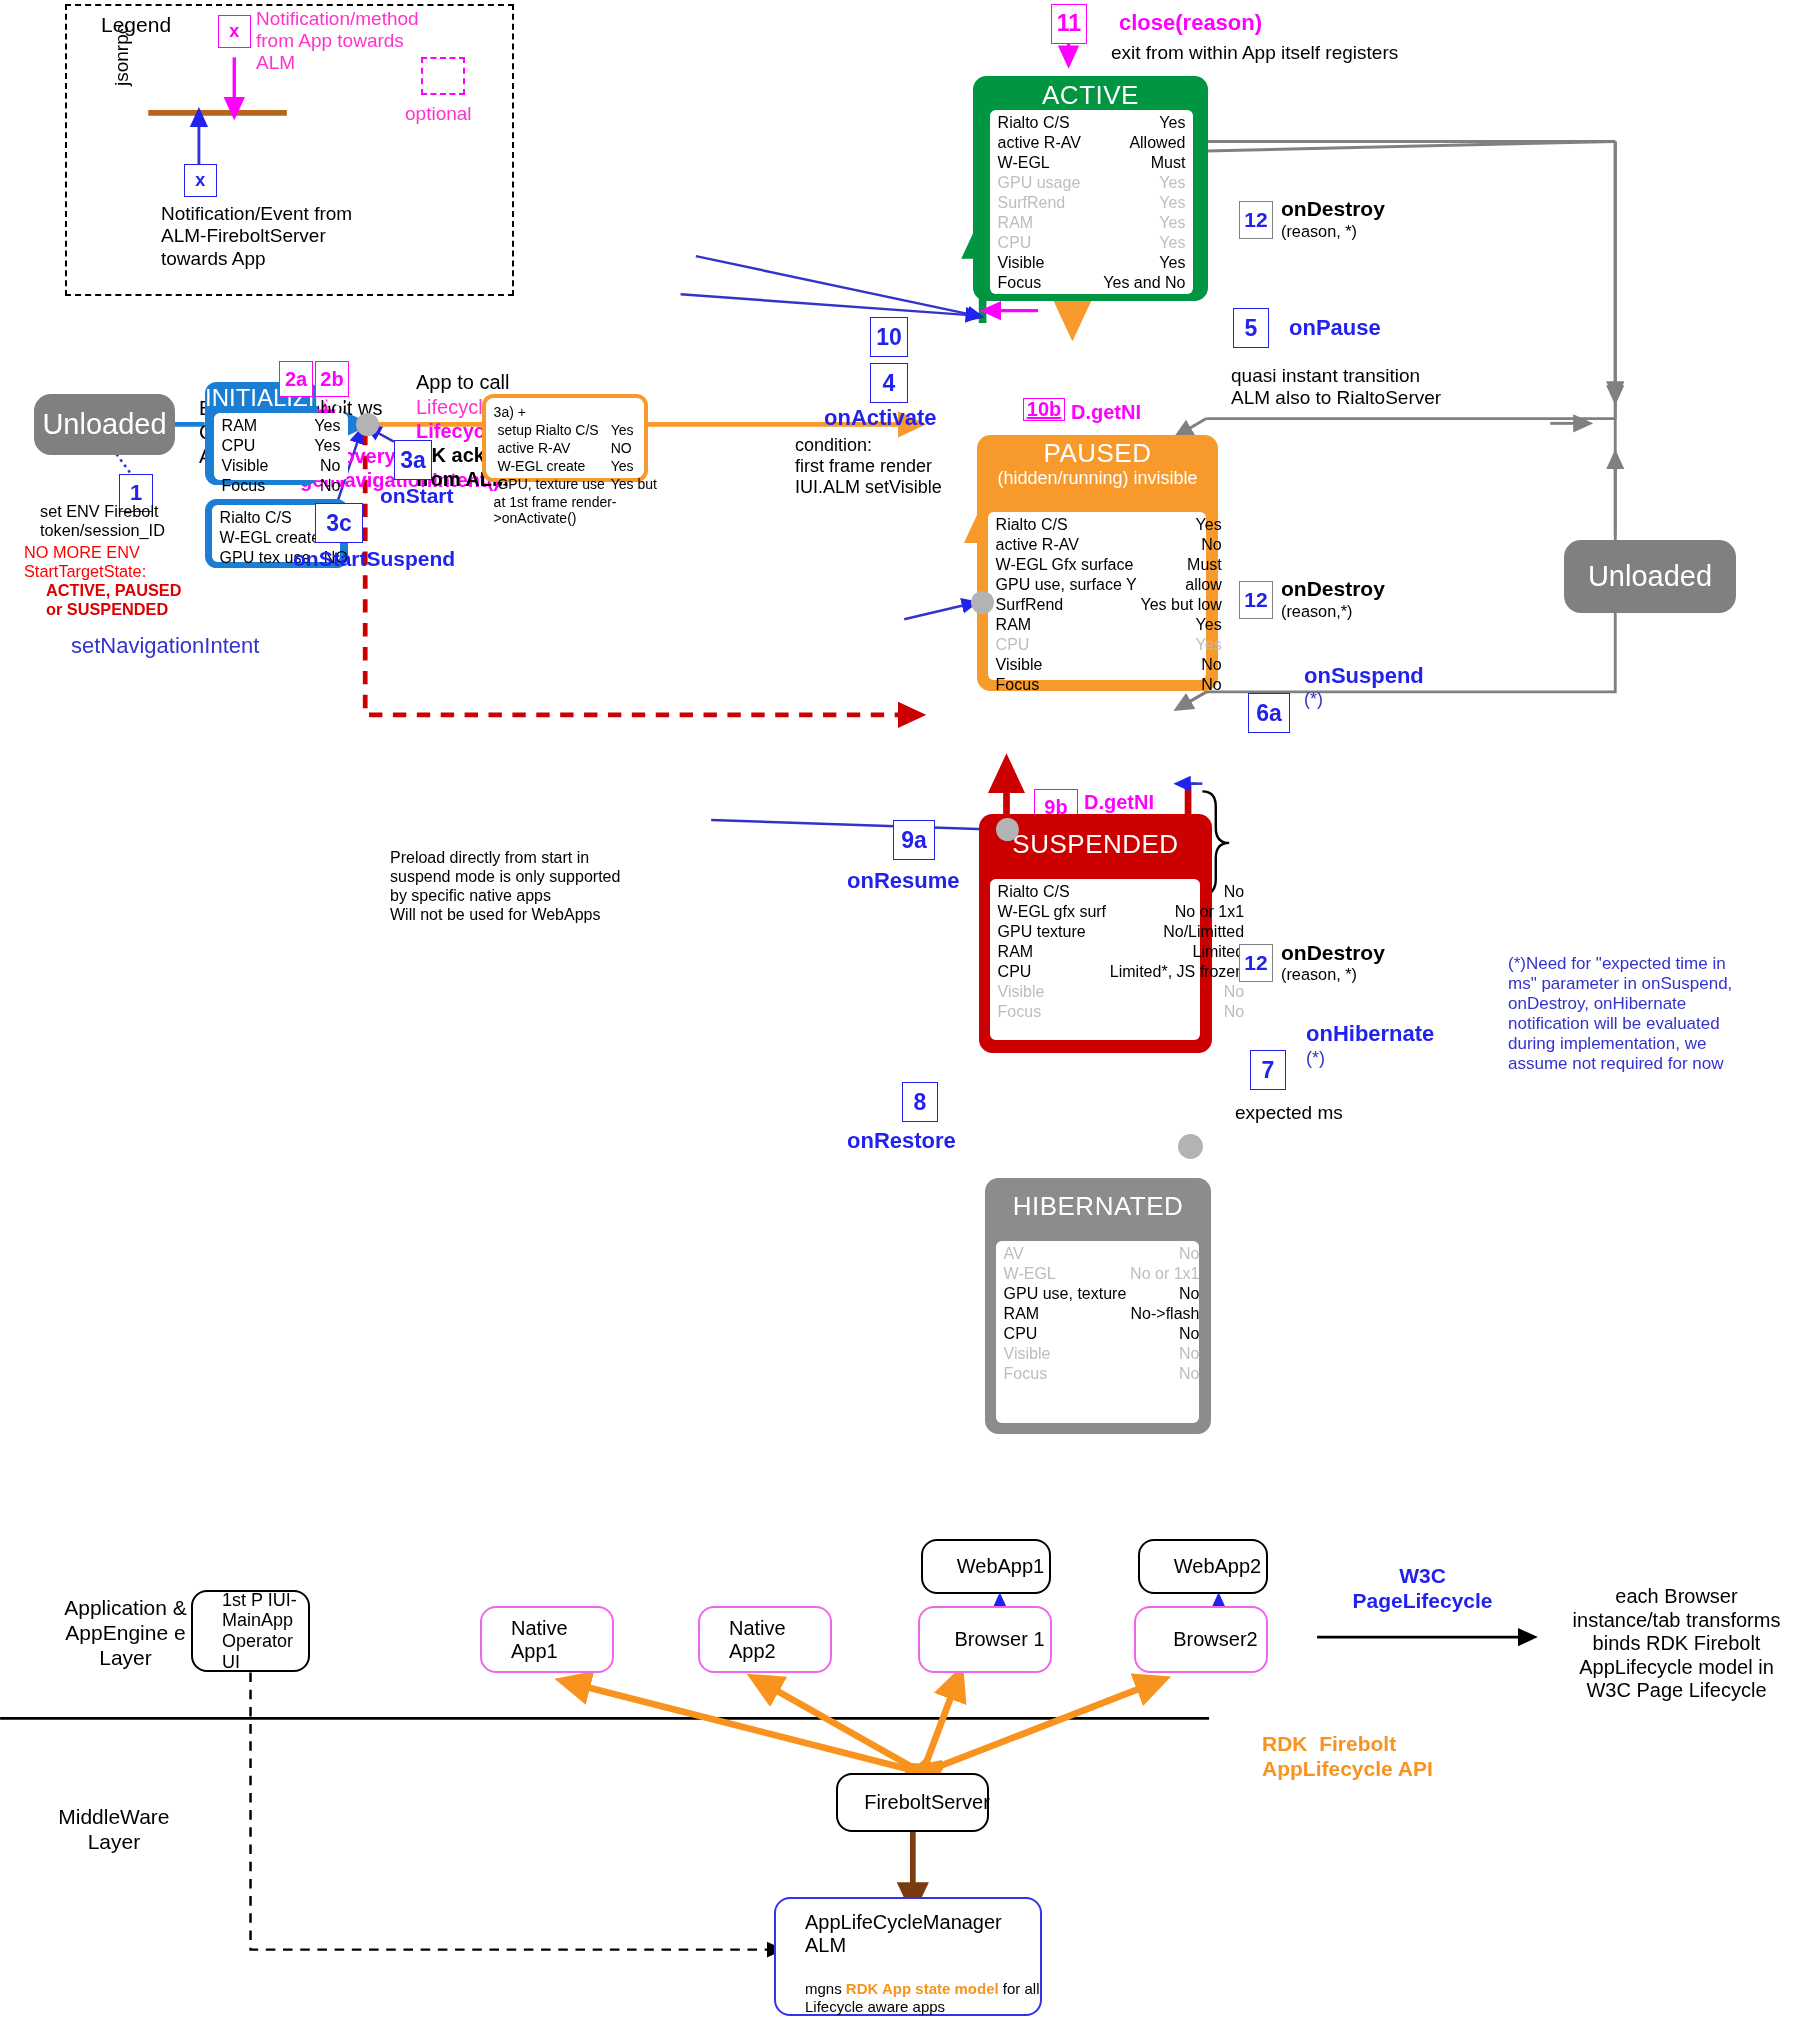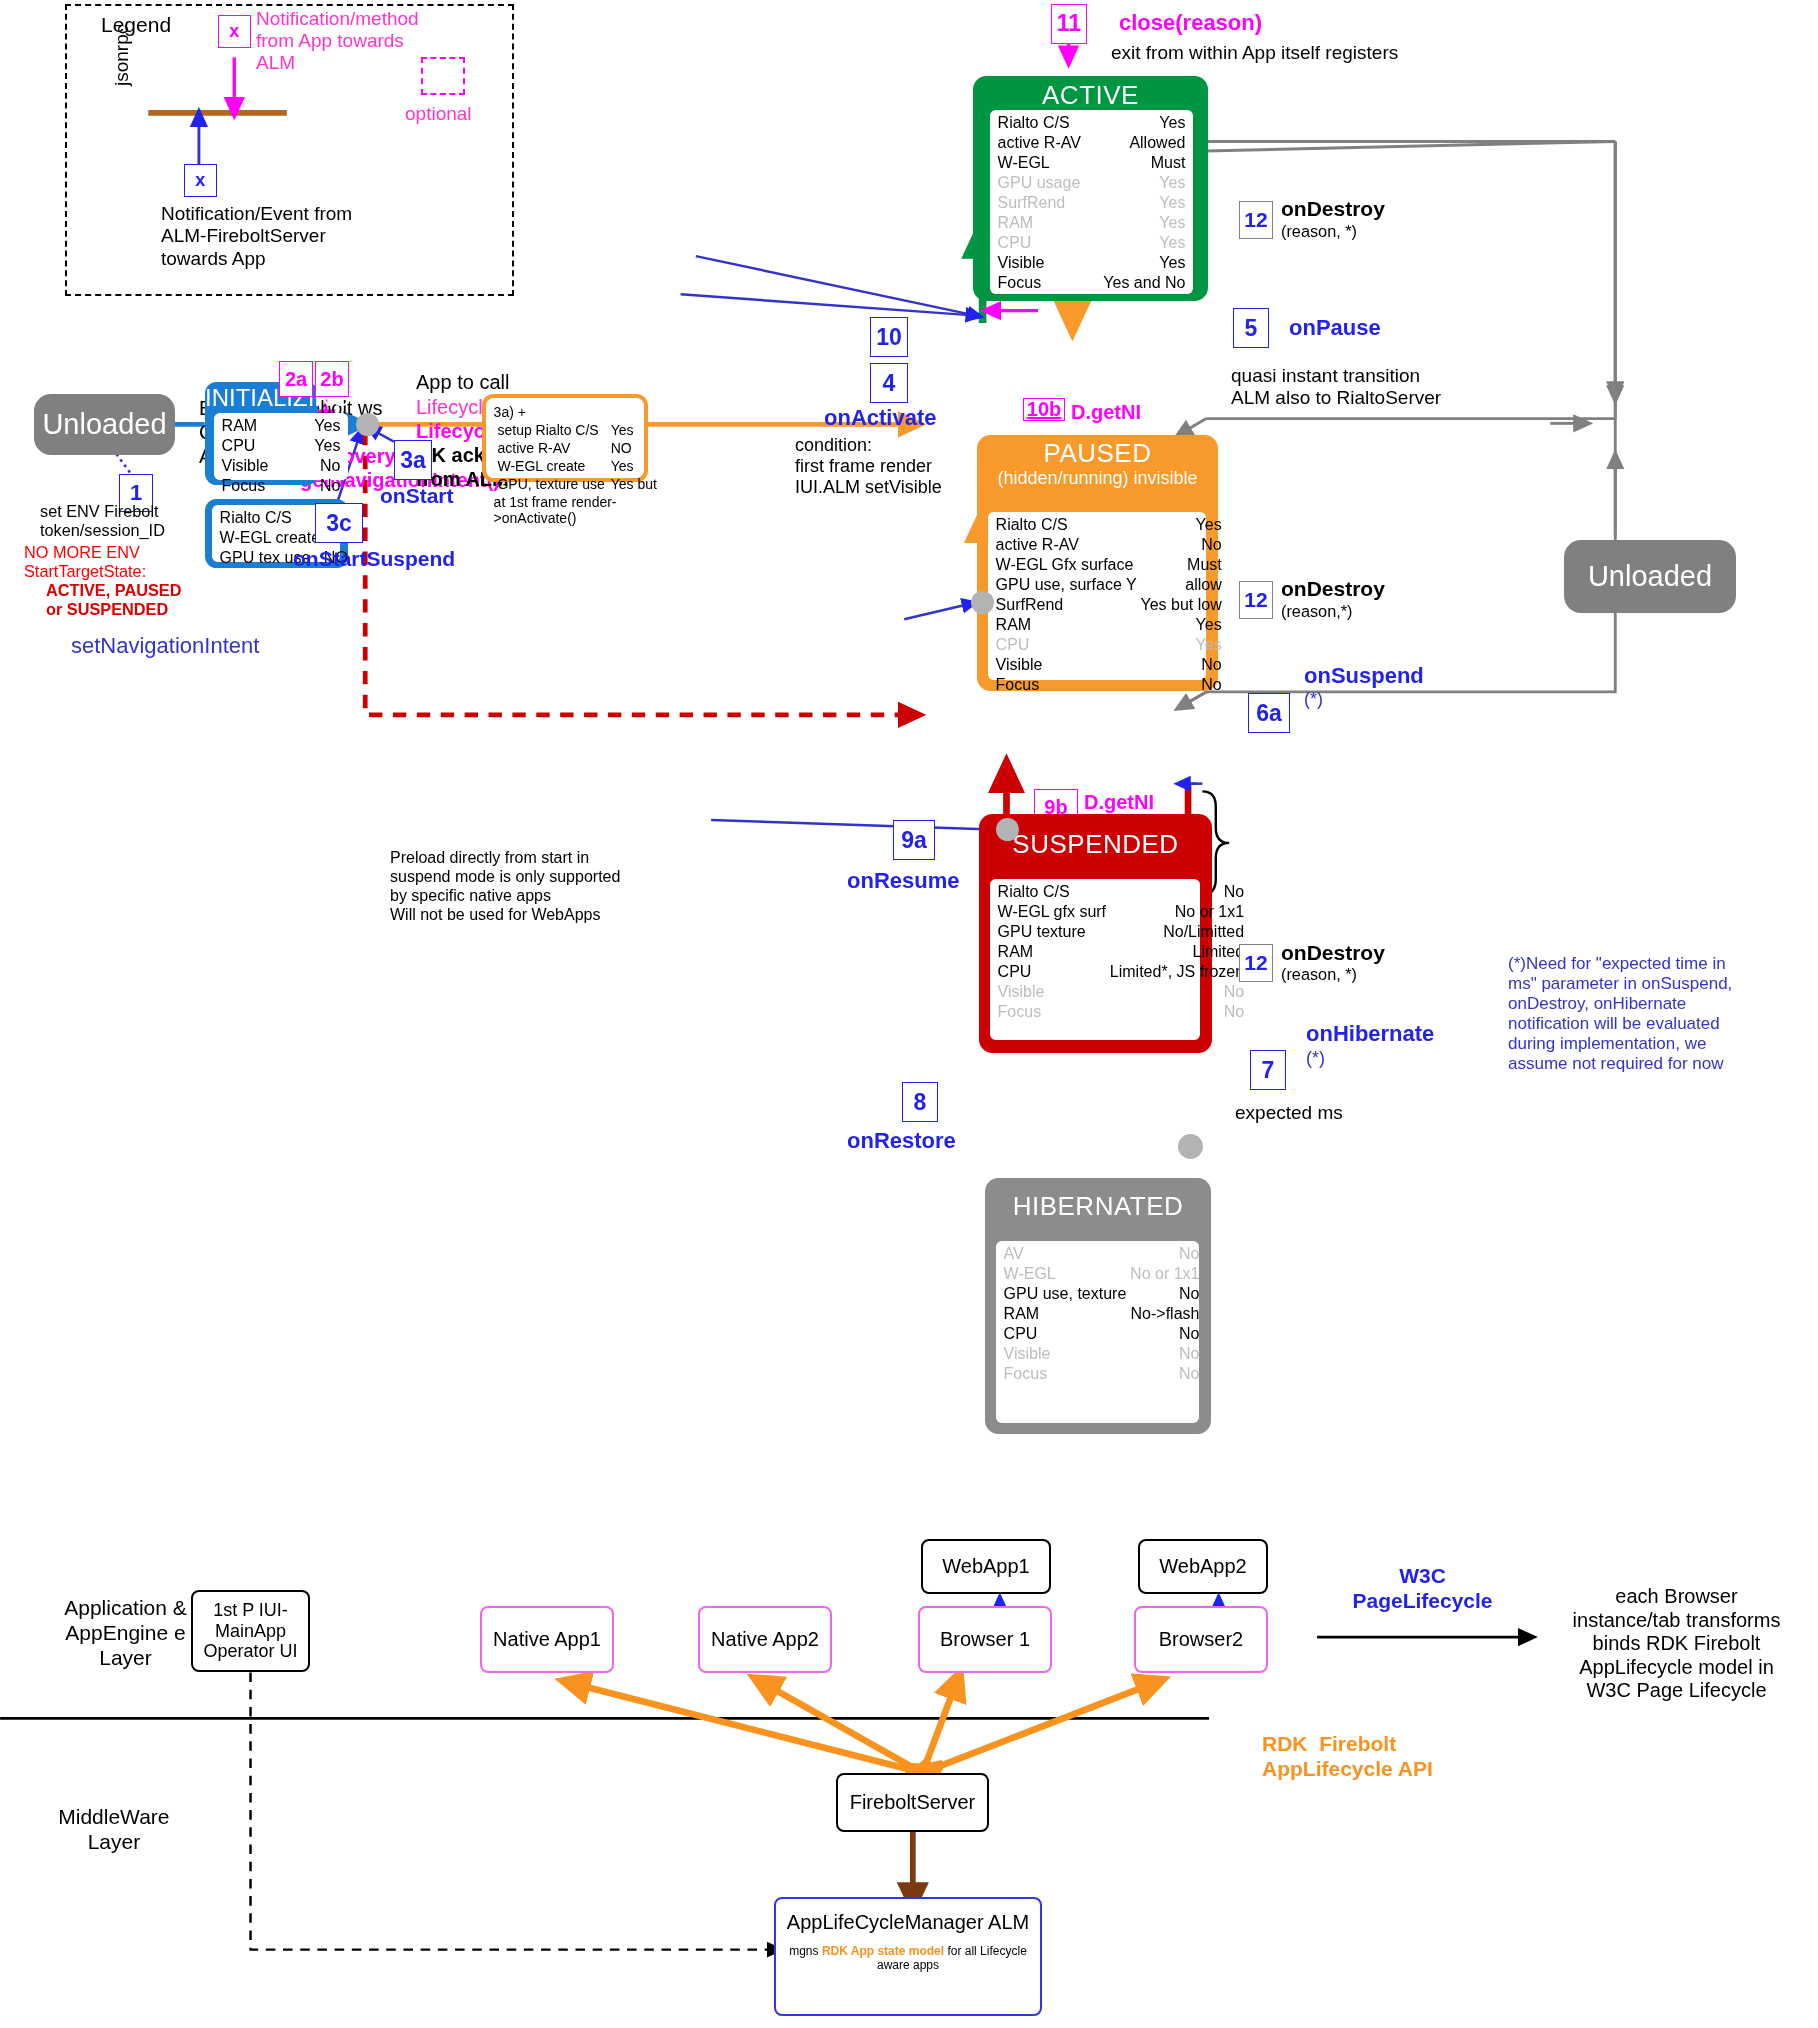--- a/index.html
+++ b/index.html
@@ -45,23 +45,23 @@
   .blue{color:#3333cc;}
   .blueb{color:#2222ee;font-weight:bold;}
   .mag{color:#ff33cc;}
   .magb{color:#ff00ff;font-weight:bold;}
   .red{color:#ff0000;}
   .redb{color:#dd0000;font-weight:bold;}
   .orng{color:#f7931e;font-weight:bold;}
   .blkb{color:#000;font-weight:bold;}
 
   
-  .nodebox{position:absolute;box-sizing:border-box;border-radius:8px;background:#fff;
-           display:flex;align-items:center;justify-content:center;text-align:center;
-           font-size:20px;line-height:1.15;}
+  .nodebox{position:absolute;box-sizing:border-box;border-radius:16px;background:#fff;
+           display:flex;align-items:center;justify-content:center;
+           font-size:20px;line-height:1.15;padding-left:29px;}
   .nb-black{border:2.4px solid #000;}
   .nb-pink{border:2.4px solid #ee66ee;}
   .nb-blue{border:2.4px solid #3333ee;}
 
   .legendbox{position:absolute;border:2.9px dashed #000;box-sizing:border-box;}
   .dashsq{position:absolute;border:2.9px dashed #ff00ff;box-sizing:border-box;}
   svg{position:absolute;left:0;top:0;overflow:visible;}
 </style>
 </head>
 <body>
@@ -590,21 +590,21 @@
 
   <div class="txt orng" style="left:1262px;top:1732px;font-size:21px;text-align:left;">RDK  Firebolt
 AppLifecycle API</div>
 
   <div class="nodebox nb-black" style="left:836px;top:1773px;width:153px;height:59px;">FireboltServer</div>
 
   <div class="nodebox nb-blue" style="left:774px;top:1897px;width:268px;height:119px;flex-direction:column;
               justify-content:flex-start;padding-top:11.5px;">
     <div style="font-size:20px;line-height:1.15;">AppLifeCycleManager
 ALM</div>
-    <div style="font-size:12px;margin-top:10px;line-height:1.2;">
+    <div style="font-size:15px;margin-top:23px;line-height:1.2;">
       <span>mgns </span><span class="orng">RDK App
 state model</span><span> for all
 Lifecycle aware apps</span>
     </div>
   </div>
 
 </div>
 
 
 </body></html>

